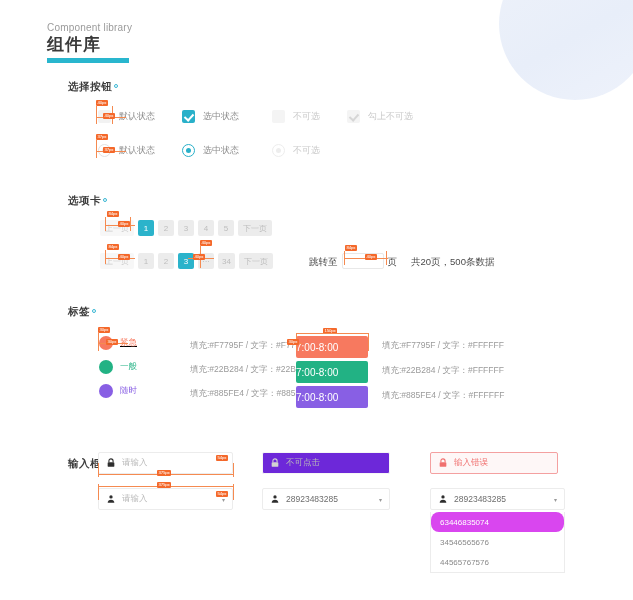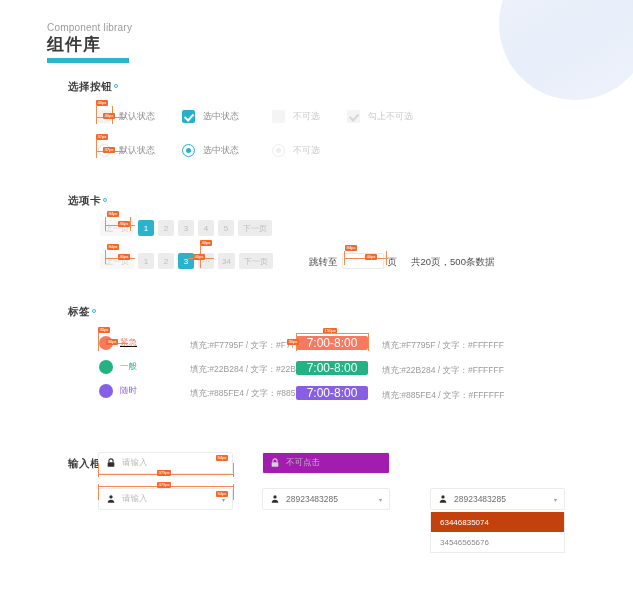--- a/index.html
+++ b/index.html
@@ -72,42 +72,42 @@
 
   .jump { position: absolute; display:flex; align-items:center; font-size:9.5px; color:#4a4a4a; gap:4px;}
   .jump-box { width: 42px; height:16px; background:#fff; border:1px solid #e8e8e8; border-radius:2px;}
   .jump-info { margin-left: 10px; color:#4a4a4a; }
 
   
   .tagdot { width: 14px; height: 14px; border-radius: 50%; flex:none; }
   .tagname { font-size: 8.5px; margin-left: 7px; white-space:nowrap;}
   .tagdesc { position:absolute; font-size: 8.5px; color:#9a9a9a; white-space:nowrap;}
   .pill {
-    width: 72px; height: 14px; border-radius: 2px; color:#fff; font-size:12px;
-    display:flex; align-items:center; justify-content:center;
+    width: 72px; height: 22px; border-radius: 2px; color:#fff; font-size:10px;
+    display:flex; align-items:center; 
   }
 
   
   .inp {
     position:absolute; height: 22px; background:#fff; border:1px solid #ececec; border-radius:2px;
     display:flex; align-items:center; padding: 0 7px; gap:6px;
   }
-  .inp.flat { background:#a21caf; border-color:#f6f6f6; }
+  .inp.flat { background:#6d28d9; border-color:#f6f6f6; }
   .inp.err { border-color:#f4a0a0; background:#fef7f7; }
   .inp-text { font-size:8.5px; color:#b9b9b9; white-space:nowrap;}
   .inp-text.val { color:#6d6d6d; }
   .inp-text.errtxt { color:#f0706f; }
   .caret { margin-left:auto; font-size:6px; color:#9a9a9a; }
 
   .ico { width:10px; height:10px; flex:none; display:block; }
 
   
   .dd { position:absolute; width:135px; background:#fff; border:1px solid #ececec; border-top:none; }
   .dd-item { height: 20px; display:flex; align-items:center; padding:0 9px; font-size:8px; color:#8a8a8a;}
-  .dd-item.sel { background:#c2410c; color:#ffffff; }
+  .dd-item.sel { background:#d946ef; color:#ffffff;border-radius:8px; }
 
   
   .spec { position:absolute; background:#f4682a; color:#fff; font-size:4.4px;
           line-height:6px; padding:0 1.5px; border-radius:1px; white-space:nowrap;
           letter-spacing:-.2px; }
   .mline { position:absolute; background:#f58a50; }
   .mh { height:1px; } .mv { width:1px; }
 </style>
 </head>
 <body>
@@ -306,28 +306,36 @@
 
   <div class="inp" style="left:262px; top:488px; width:128px;">
     <svg class="ico" viewBox="0 0 24 24">
       <circle cx="12" cy="7" r="4" fill="#2e2e2e"></circle>
       <path d="M4 21c0-4.4 3.6-7 8-7s8 2.6 8 7z" fill="#2e2e2e"></path>
     </svg>
     <span class="inp-text val">28923483285</span>
     <span class="caret">▾</span>
   </div>
 
+  <div class="inp err" style="left:430px; top:452px; width:128px;">
+    <svg class="ico" viewBox="0 0 24 24">
+      <path d="M7 10V7a5 5 0 0110 0v3" fill="none" stroke="#f0706f" stroke-width="2.6"></path>
+      <rect x="4" y="10" width="16" height="11" rx="2" fill="#f0706f"></rect>
+    </svg>
+    <span class="inp-text errtxt">输入错误</span>
+  </div>
 
   <div class="inp" style="left:430px; top:488px; width:135px;">
     <svg class="ico" viewBox="0 0 24 24">
       <circle cx="12" cy="7" r="4" fill="#2e2e2e"></circle>
       <path d="M4 21c0-4.4 3.6-7 8-7s8 2.6 8 7z" fill="#2e2e2e"></path>
     </svg>
     <span class="inp-text val">28923483285</span>
     <span class="caret">▾</span>
   </div>
 
   <div class="dd" style="left:430px; top:512px;">
     <div class="dd-item sel">63446835074</div>
     <div class="dd-item">34546565676</div>
+    <div class="dd-item">44565767576</div>
   </div>
 
 </div>
 
 </body></html>

